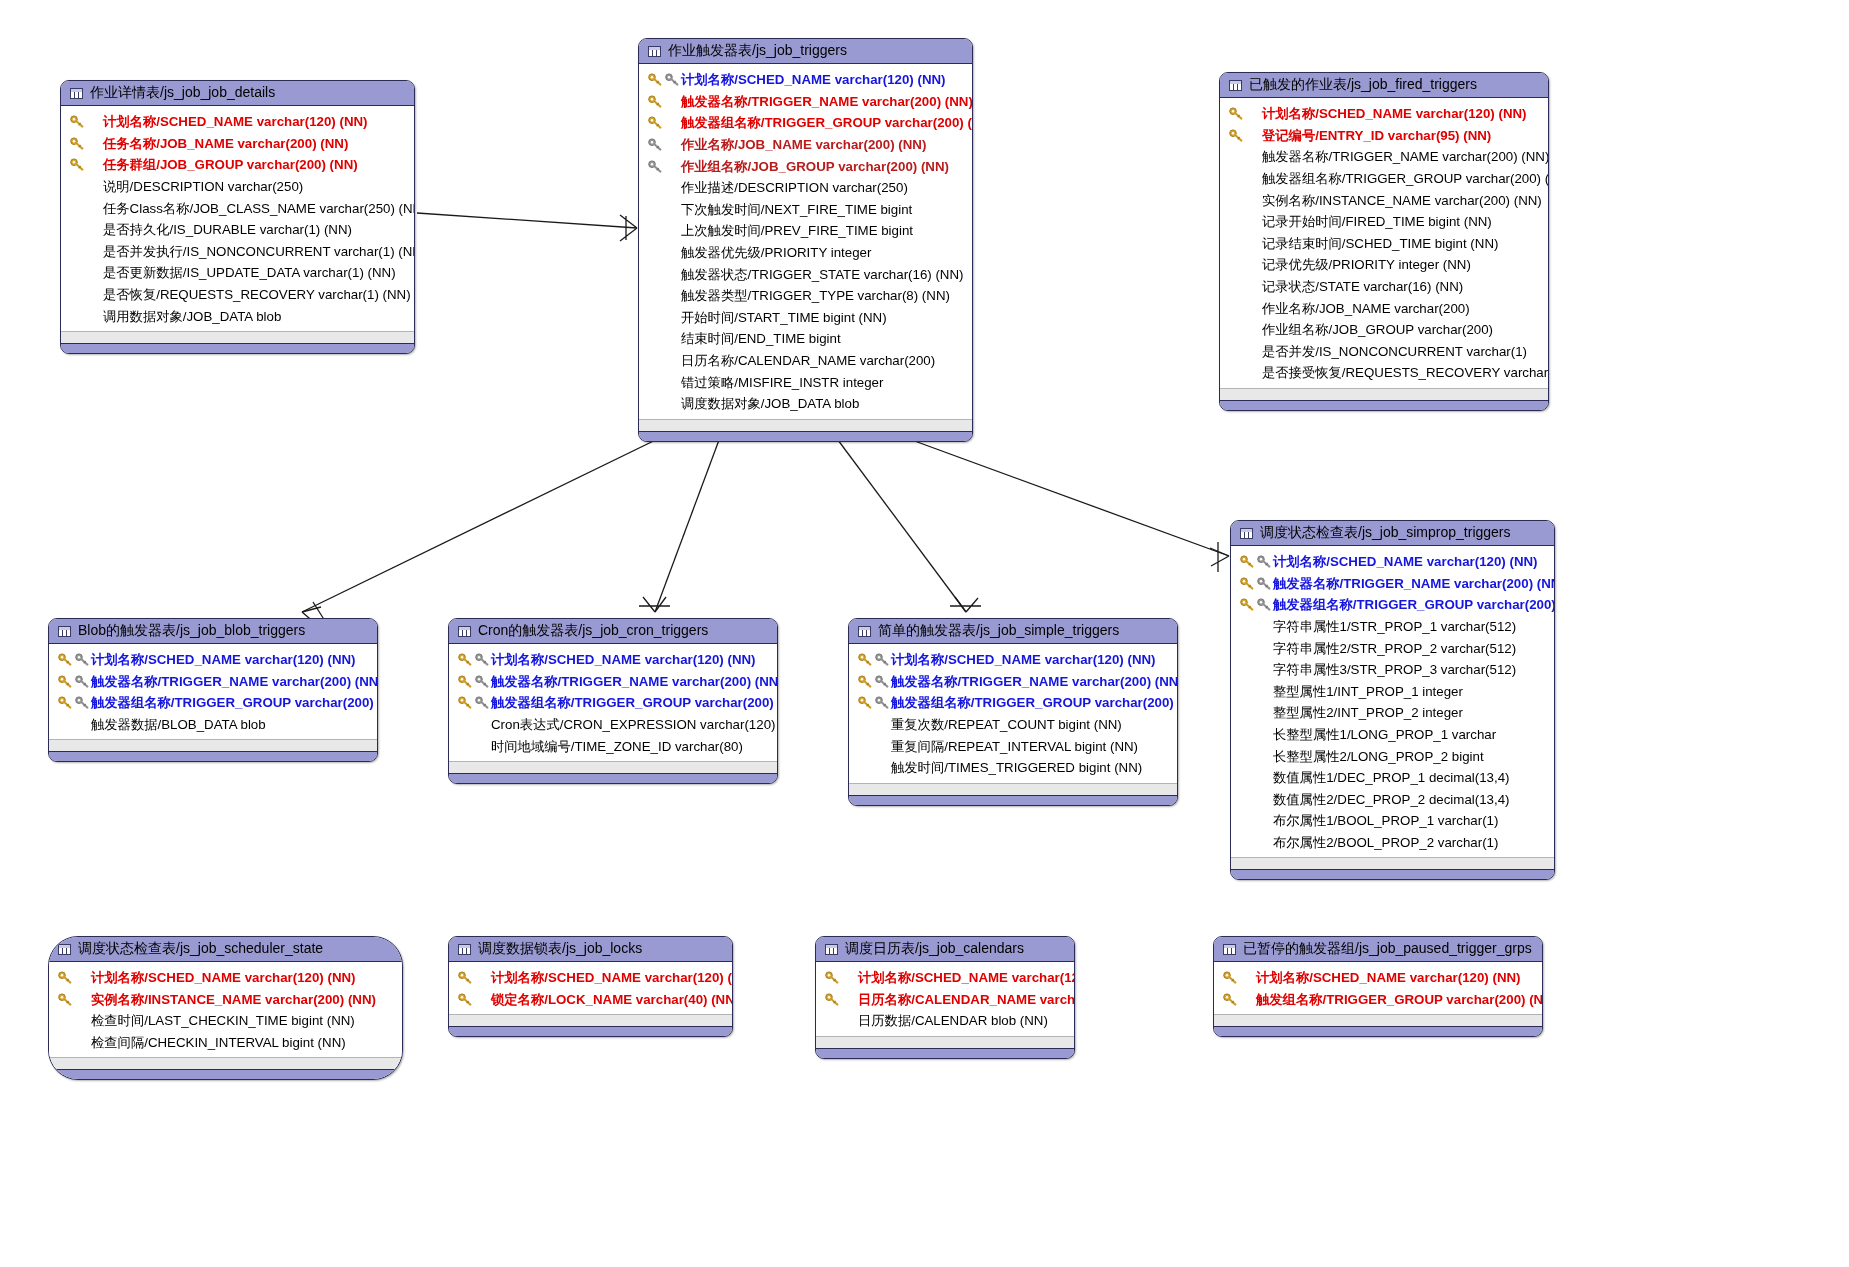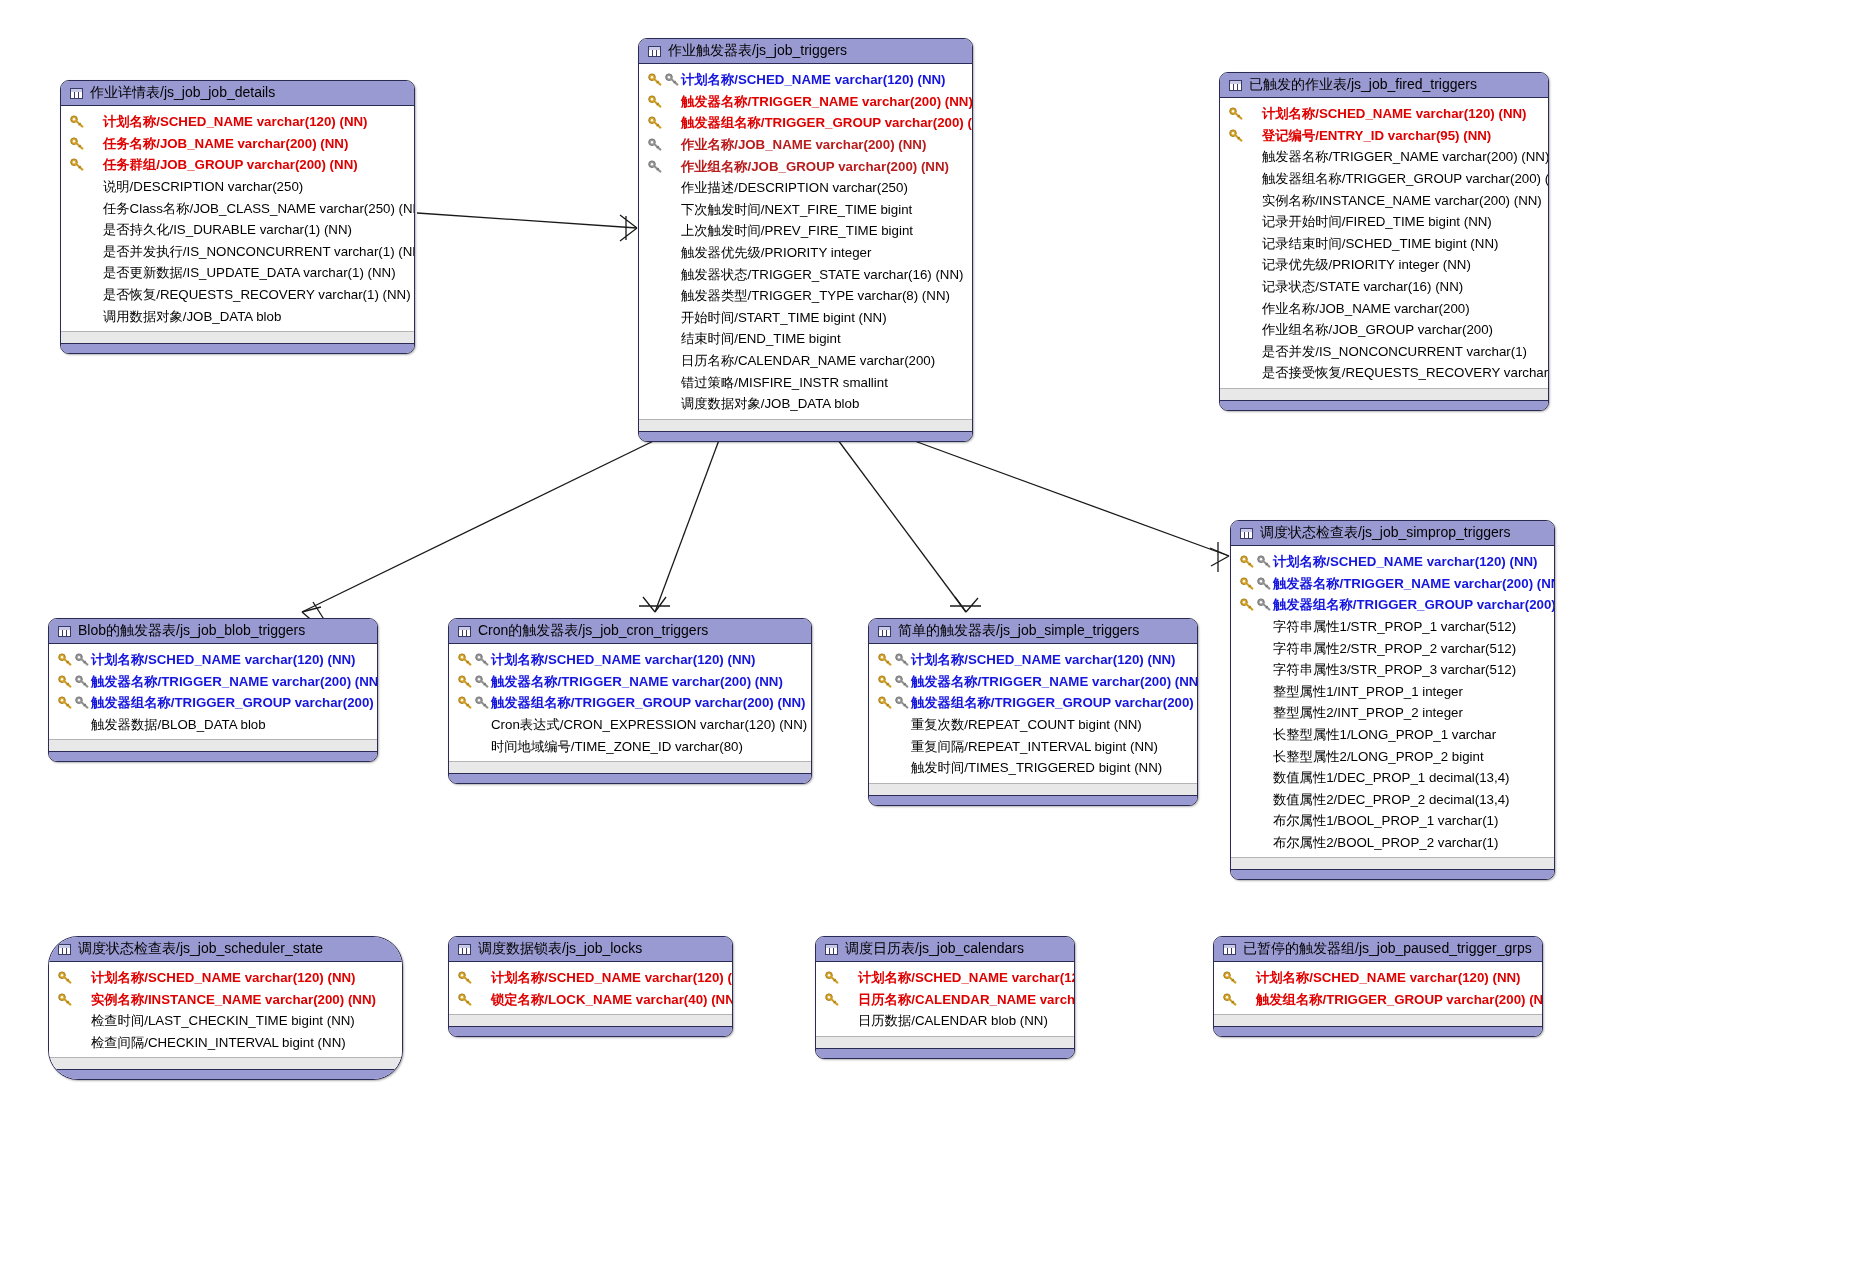--- a/index.html
+++ b/index.html
@@ -321,21 +321,21 @@
           <span class="attr-text">结束时间/END_TIME bigint</span>
         </div>
         <div class="attr plain">
           <span class="keyslot blank"></span>
           <span class="keyslot blank"></span>
           <span class="attr-text">日历名称/CALENDAR_NAME varchar(200)</span>
         </div>
         <div class="attr plain">
           <span class="keyslot blank"></span>
           <span class="keyslot blank"></span>
-          <span class="attr-text">错过策略/MISFIRE_INSTR smallint</span>
+          <span class="attr-text">错过策略/MISFIRE_INSTR integer</span>
         </div>
         <div class="attr plain">
           <span class="keyslot blank"></span>
           <span class="keyslot blank"></span>
           <span class="attr-text">调度数据对象/JOB_DATA blob</span>
         </div>
       </div>
       <div class="ent-foot"></div>
       <div class="ent-foot2"></div>
     </div>
@@ -629,21 +629,21 @@
         </div>
         <div class="attr plain">
           <span class="keyslot blank"></span>
           <span class="keyslot blank"></span>
           <span class="attr-text">触发器数据/BLOB_DATA blob</span>
         </div>
       </div>
       <div class="ent-foot"></div>
       <div class="ent-foot2"></div>
     </div>
-    <div class="entity" style="left: 448px; top: 618px; width: 364px;">
+    <div class="entity" style="left: 448px; top: 618px; width: 330px;">
       <div class="ent-head">
         <span class="tbl-icon"></span>
         <span class="ent-title">Cron的触发器表/js_job_cron_triggers</span>
       </div>
       <div class="ent-body">
         <div class="attr pkfk">
           <span class="keyslot">
             <svg class="kico" viewBox="0 0 14 13" xmlns="http://www.w3.org/2000/svg">
               <circle cx="4" cy="4.2" r="3.3" fill="#d9a72b" stroke="#9e7412" stroke-width=".9"></circle>
               <circle cx="4" cy="4.2" r="1.2" fill="#ffffff"></circle>
@@ -712,21 +712,21 @@
         </div>
         <div class="attr plain">
           <span class="keyslot blank"></span>
           <span class="keyslot blank"></span>
           <span class="attr-text">时间地域编号/TIME_ZONE_ID varchar(80)</span>
         </div>
       </div>
       <div class="ent-foot"></div>
       <div class="ent-foot2"></div>
     </div>
-    <div class="entity" style="left: 868px; top: 618px; width: 330px;">
+    <div class="entity" style="left: 848px; top: 618px; width: 330px;">
       <div class="ent-head">
         <span class="tbl-icon"></span>
         <span class="ent-title">简单的触发器表/js_job_simple_triggers</span>
       </div>
       <div class="ent-body">
         <div class="attr pkfk">
           <span class="keyslot">
             <svg class="kico" viewBox="0 0 14 13" xmlns="http://www.w3.org/2000/svg">
               <circle cx="4" cy="4.2" r="3.3" fill="#d9a72b" stroke="#9e7412" stroke-width=".9"></circle>
               <circle cx="4" cy="4.2" r="1.2" fill="#ffffff"></circle>

